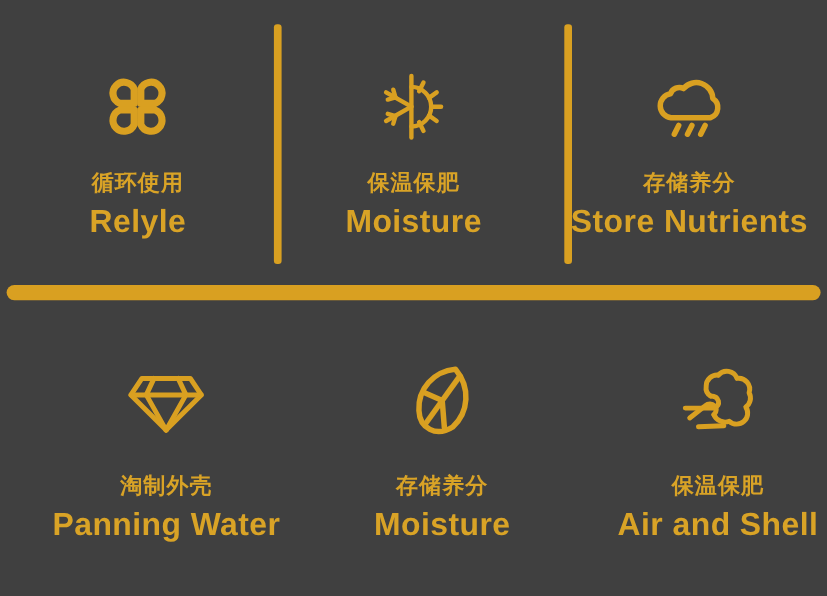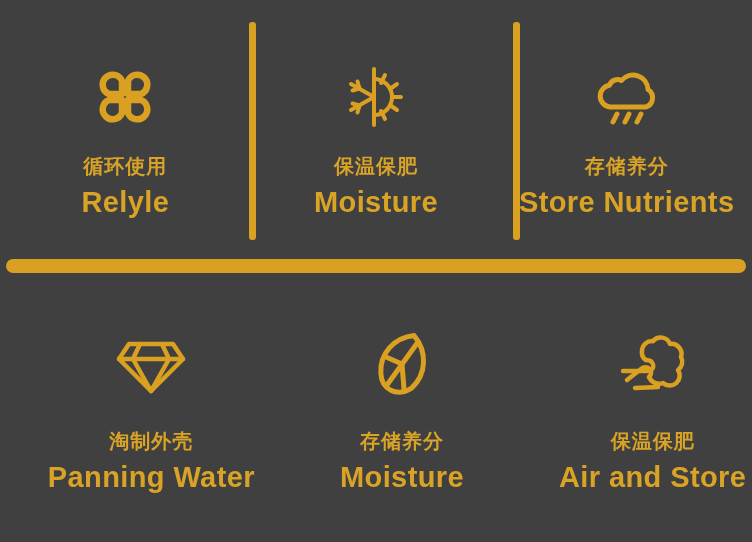--- a/index.html
+++ b/index.html
@@ -226,19 +226,19 @@
                      A10 10 0 0 1 50 52 A11 11 0 0 1 36 46"></path>
             <path d="M40 10 A10 10 0 0 0 29 20 A9 9 0 0 0 33 29"></path>
             <path d="M33 29 C41 29 43 38 36 40 L10 40"></path>
             <path d="M36 46 C42 40 34 33 28 38 L14 49"></path>
             <line x1="45" y1="56" x2="22" y2="57"></line>
           </g>
         </svg>
       </div>
       <div class="labels">
         <span class="label-cn">保温保肥</span>
-        <span class="label-en">Air and Store</span>
+        <span class="label-en">Air and Shell</span>
       </div>
     </div>
 
   </div>
 
 </div>
 
 </body></html>

